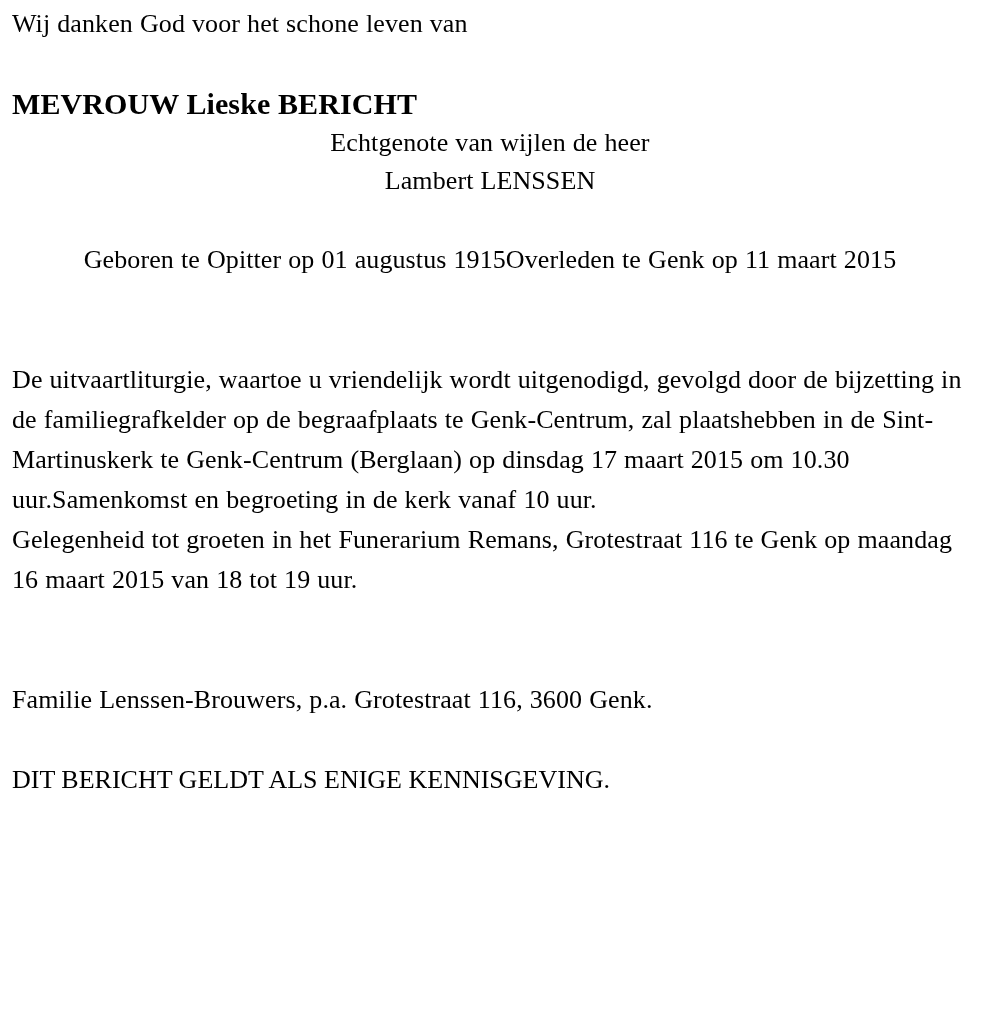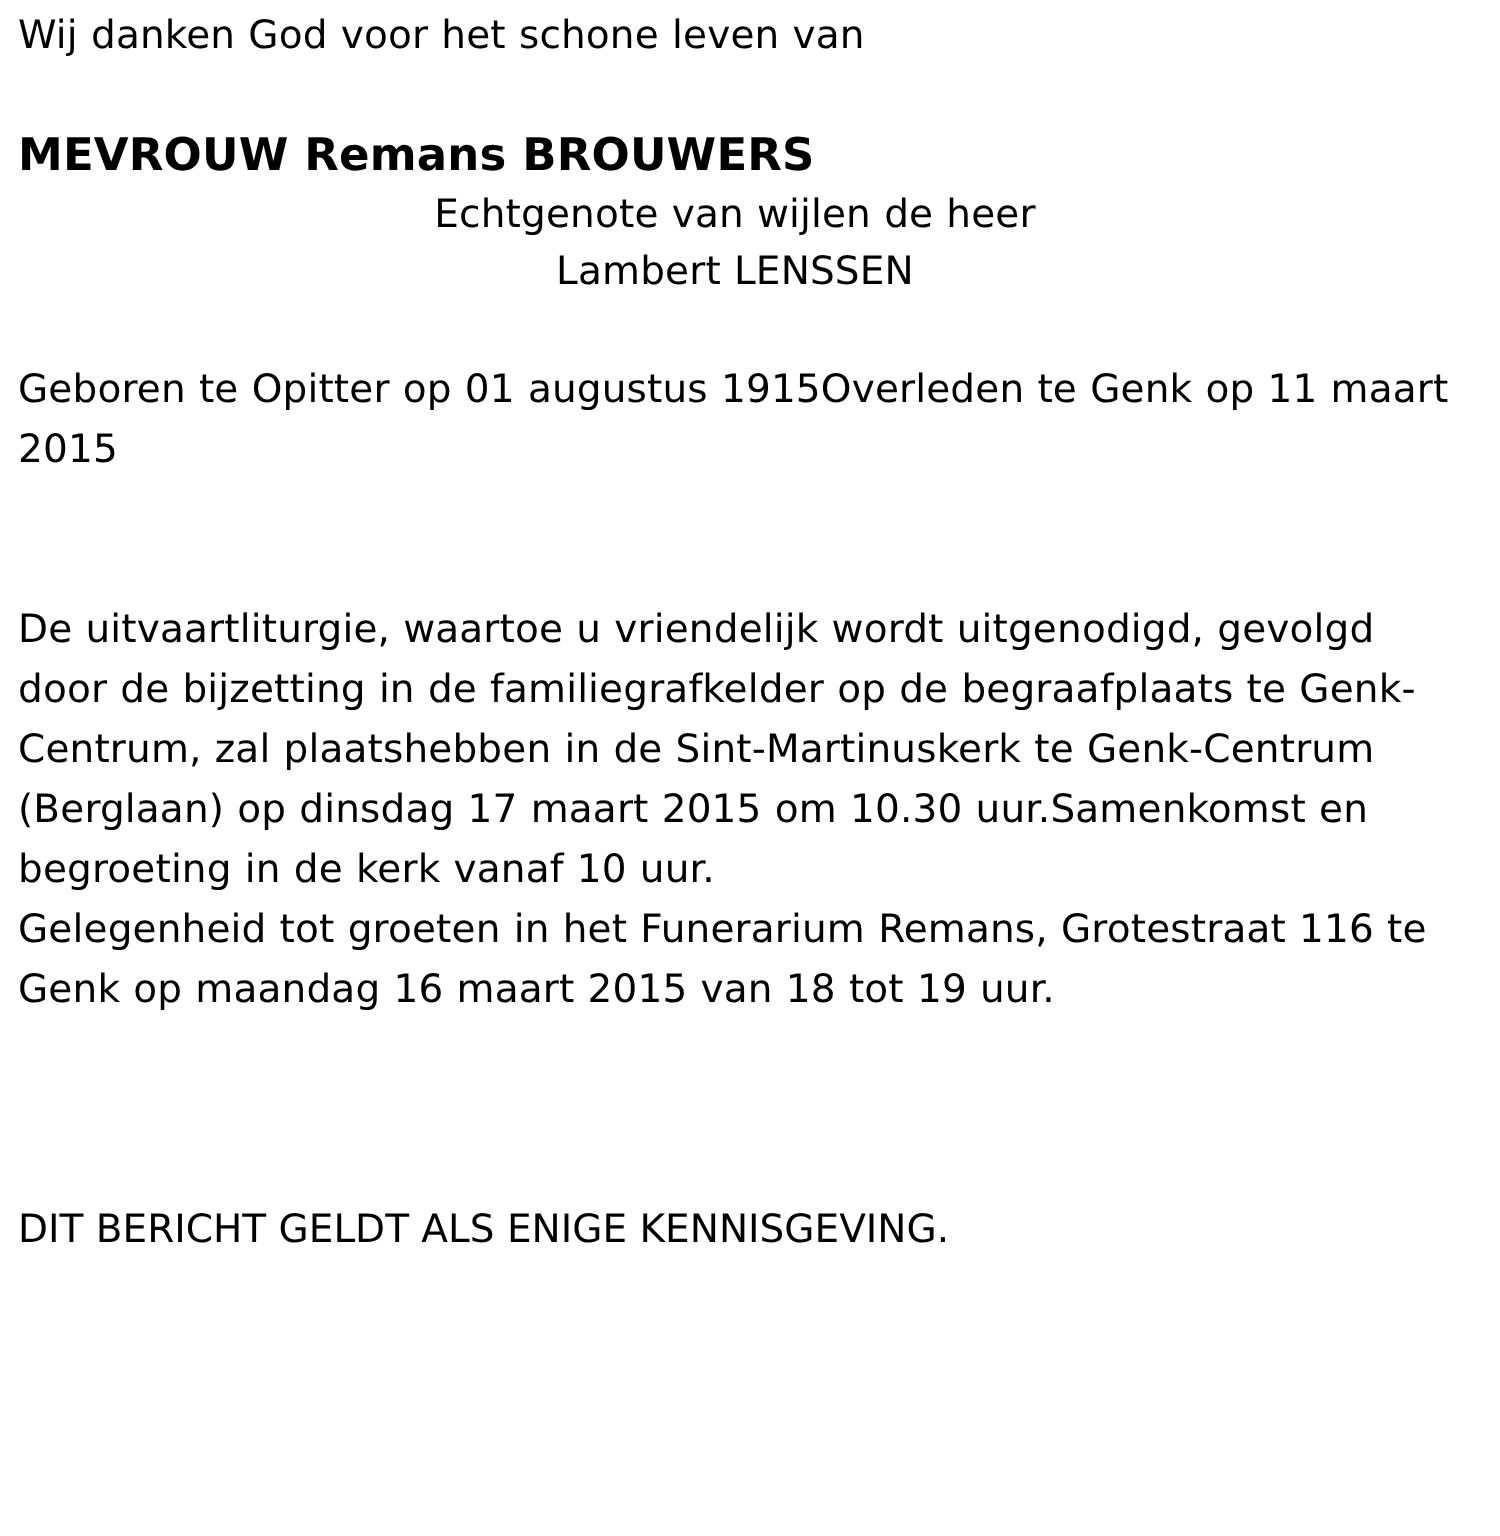--- a/index.html
+++ b/index.html
@@ -13,20 +13,21 @@
     height: 1024px;
     font-family: "DejaVu Sans", sans-serif;
     color: #000000;
     -webkit-font-smoothing: antialiased;
     overflow: hidden;
   }
   .notice {
     box-sizing: border-box;
     width: 1000px;
     padding: 4px 32px 0 12px;
+    font-family: Liberation Serif, serif;
   }
   .line,
   .para {
     font-size: 26px;
     line-height: 40px;
     font-weight: 400;
     margin: 0;
     letter-spacing: 0.1px;
     word-spacing: 0.4px;
   }
@@ -42,37 +43,38 @@
   }
   .spacer {
     height: 40px;
   }
   .block-tight .line {
     line-height: 38px;
     text-align: center;
   }
   .dates {
     max-width: 960px;
+    text-align: center;
   }
   .final-note {
     font-size: 26px;
     line-height: 40px;
     margin: 0;
   }
 </style>
 </head>
 <body>
 
 <div class="notice">
 
   <p class="line">Wij danken God voor het schone leven van</p>
 
   <div class="spacer"></div>
 
-  <h1 class="deceased-name">MEVROUW Remans BROUWERS</h1>
+  <h1 class="deceased-name">MEVROUW Lieske BERICHT</h1>
 
   <div class="block-tight">
     <p class="line">Echtgenote van wijlen de heer</p>
     <p class="line">Lambert LENSSEN</p>
   </div>
 
   <div class="spacer"></div>
 
   <p class="para dates">Geboren te Opitter op 01 augustus 1915Overleden te Genk op 11 maart 2015</p>
 
@@ -83,18 +85,19 @@
 
   <p class="para">De uitvaartliturgie, waartoe u vriendelijk wordt uitgenodigd, gevolgd door de bijzetting in de familiegrafkelder op de begraafplaats te Genk-Centrum, zal plaatshebben in de Sint-Martinuskerk te Genk-Centrum (Berglaan) op dinsdag 17 maart 2015 om 10.30 uur.Samenkomst en begroeting in de kerk vanaf 10 uur.</p>
 
   <p class="para">Gelegenheid tot groeten in het Funerarium Remans, Grotestraat 116 te Genk op maandag 16 maart 2015 van 18 tot 19 uur.</p>
 
   <div class="spacer"></div>
 
 
   <div class="spacer"></div>
 
+  <p class="para">Familie Lenssen-Brouwers, p.a. Grotestraat 116, 3600 Genk.</p>
 
   <div class="spacer"></div>
 
   <p class="final-note">DIT BERICHT GELDT ALS ENIGE KENNISGEVING.</p>
 
 </div>
 
 </body></html>

